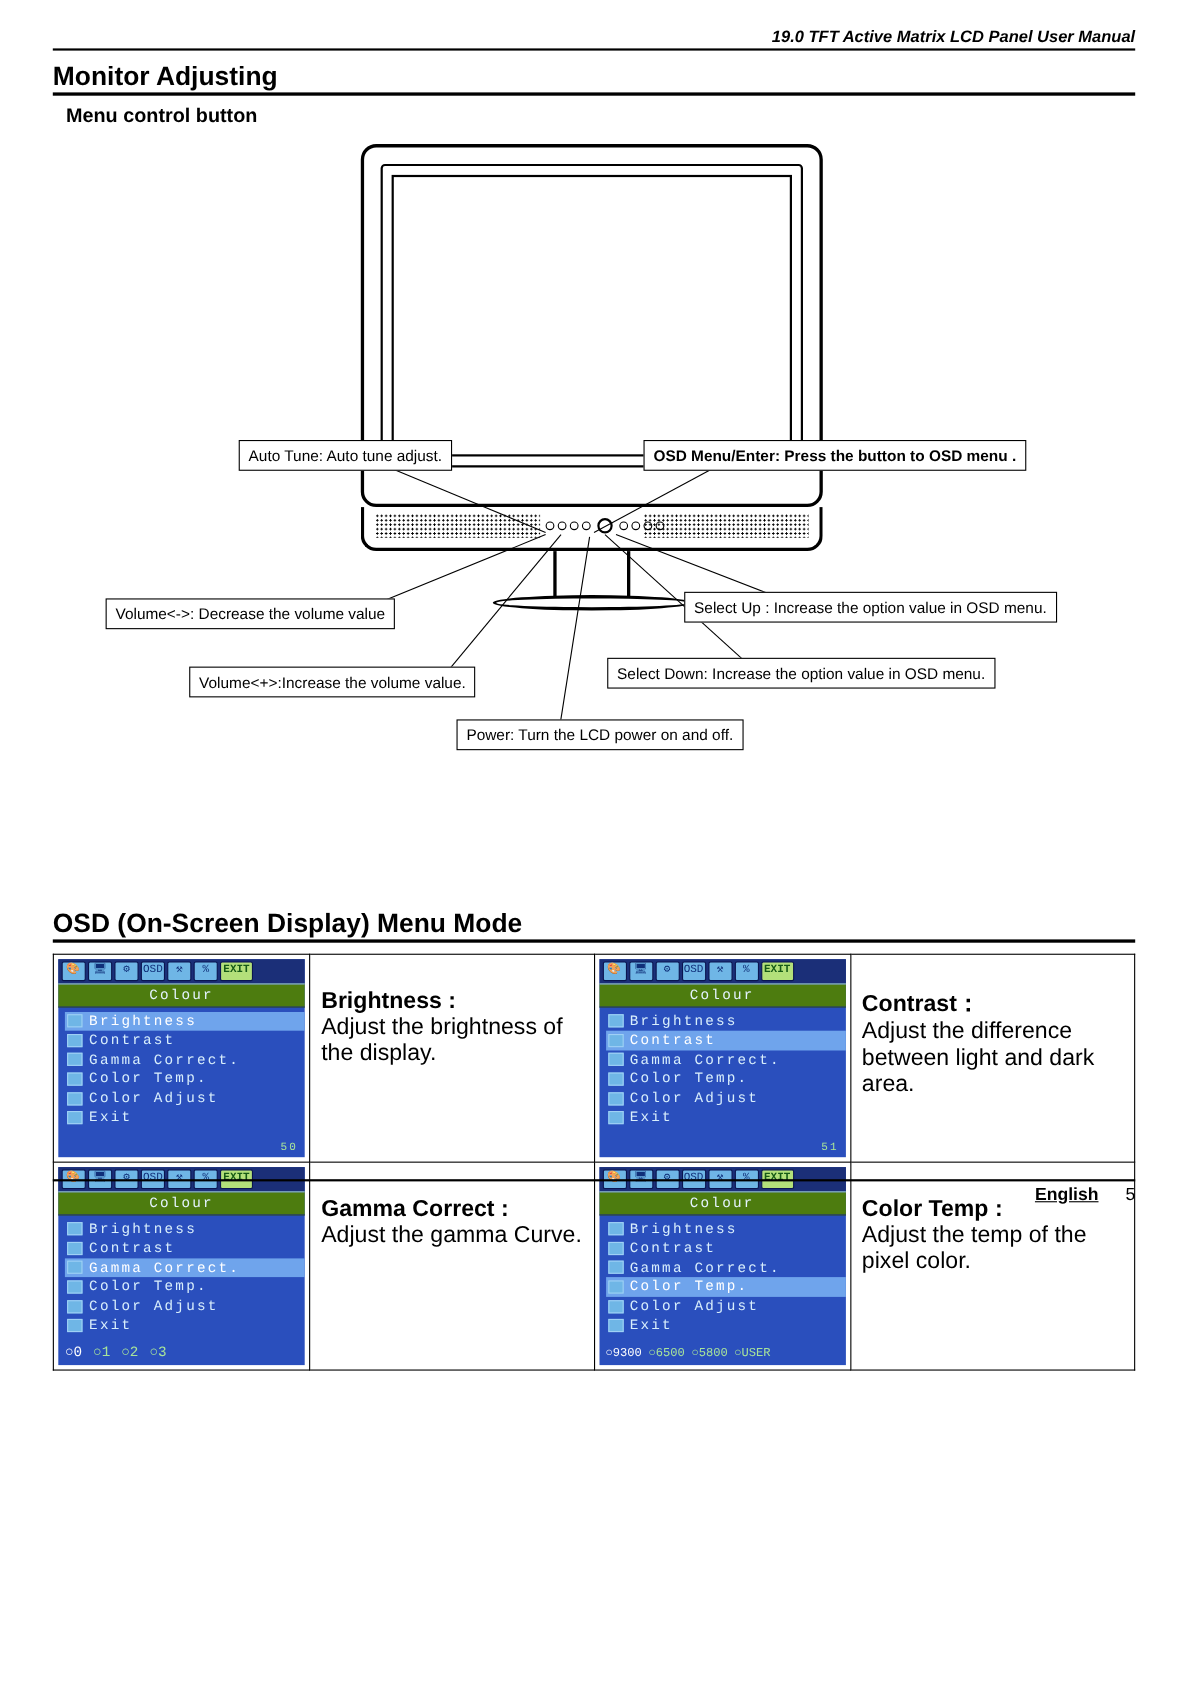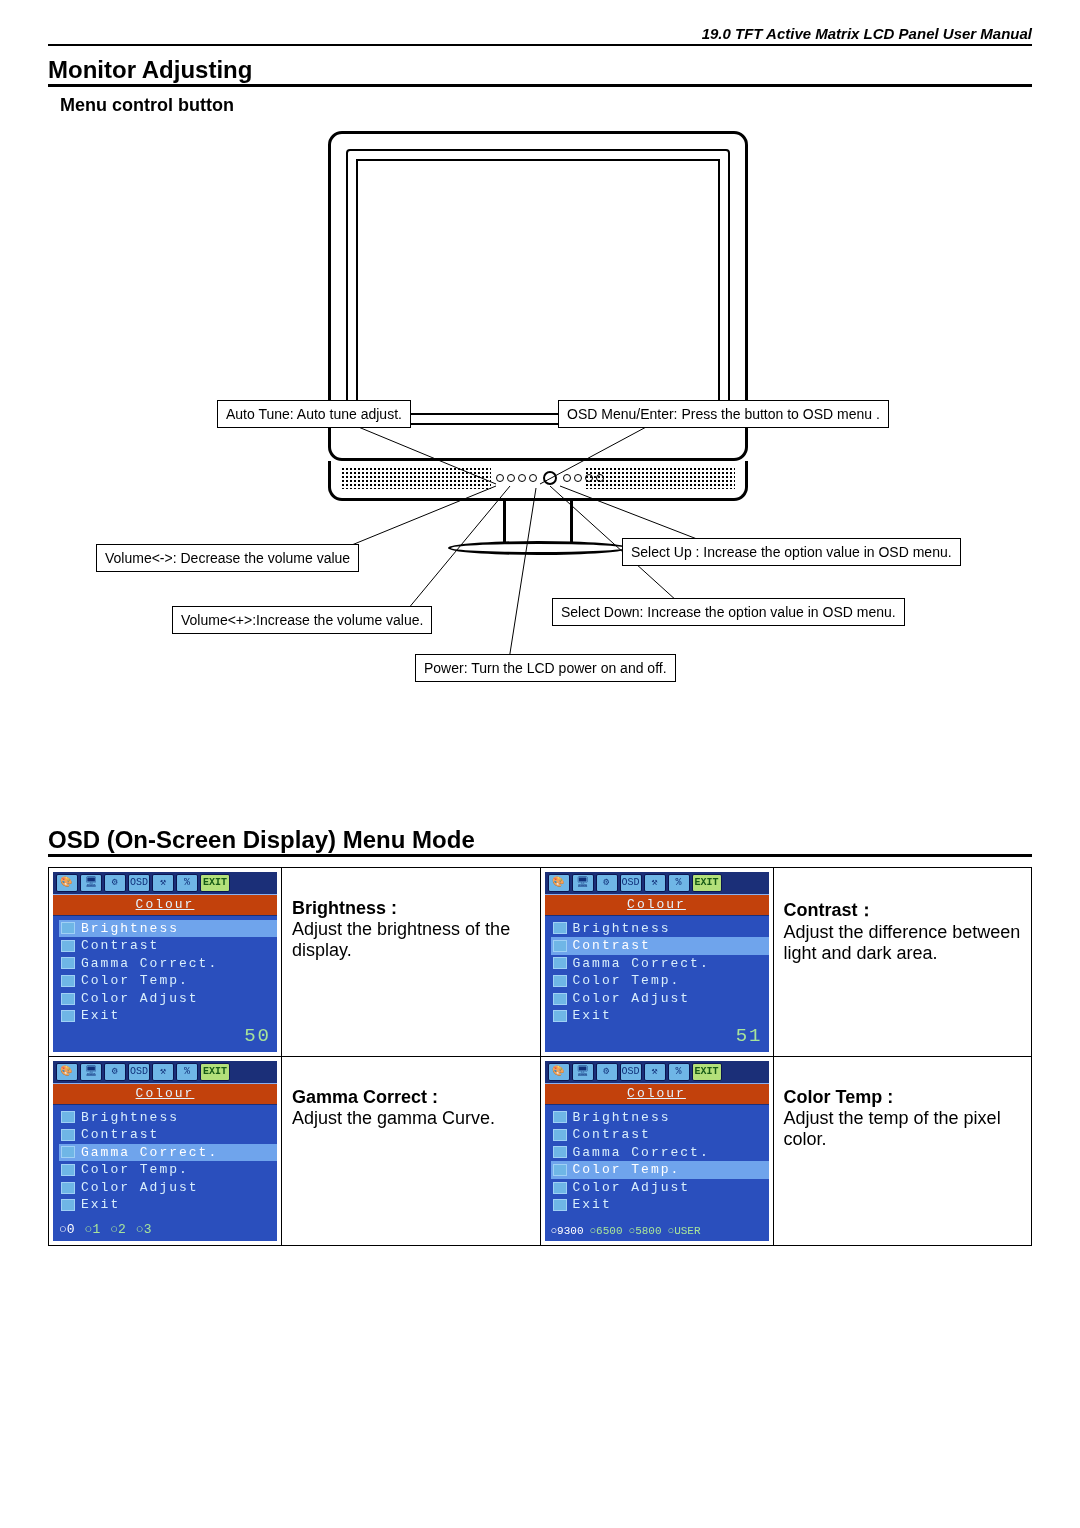--- a/index.html
+++ b/index.html
@@ -151,21 +151,21 @@
     border-collapse: collapse;
     width: 100%;
     margin-top: 10px;
   }
   .osd-table td {
     border: 1px solid #000;
     vertical-align: top;
     padding: 4px;
   }
   .osd-table td.img { width: 230px; }
-  .osd-table td.txt { width: 260px; font-size: 18px; padding: 30px 10px 10px 10px; }
+  .osd-table td.txt { width: 260px; font-size: 21px; padding: 30px 10px 10px 10px; }
   .osd-table .lbl { font-weight: bold; }
 
   .osd-panel {
     width: 224px;
     background: #2a4fbd;
     color: #d8eefc;
     font-family: "Courier New", monospace;
     font-size: 13px;
     line-height: 1.35;
     position: relative;
@@ -189,28 +189,27 @@
     color: #10307a;
   }
   .osd-panel .topbar .exit {
     background: #b3e07a;
     width: 30px;
     color: #165a16;
     font-weight: bold;
   }
   .osd-panel .title {
     text-align: center;
-    background: #c2410c;
+    background: #4d7c0f;
     color: #e5f4ff;
     font-size: 13px;
     letter-spacing: 2px;
     border-top: 1px solid #8ab0f0;
     border-bottom: 1px solid #1b2f78;
     padding: 1px 0;
-    text-decoration: underline;
   }
   .osd-panel .menu {
     padding: 4px 0 2px 6px;
   }
   .osd-panel .menu .row {
     display: flex;
     align-items: center;
     gap: 6px;
     padding: 0 2px;
   }
@@ -225,21 +224,21 @@
     background: #6fa4ec;
     color: #fff;
   }
   .osd-panel .menu .val {
     letter-spacing: 2px;
   }
   .osd-panel .btm {
     position: absolute;
     bottom: 2px; right: 6px;
     color: #a8e49a;
-    font-size: 19px;
+    font-size: 10px;
     letter-spacing: 2px;
   }
   .osd-panel .btm-row {
     position: absolute;
     bottom: 2px; left: 6px; right: 6px;
     display: flex;
     gap: 10px;
     color: #a8e49a;
     font-size: 13px;
   }
@@ -297,21 +296,21 @@
       <line x1="308" y1="300" x2="448" y2="358" stroke="#000" stroke-width="1"></line>
       <line x1="600" y1="300" x2="492" y2="358" stroke="#000" stroke-width="1"></line>
       <line x1="272" y1="432" x2="448" y2="360" stroke="#000" stroke-width="1"></line>
       <line x1="680" y1="425" x2="512" y2="360" stroke="#000" stroke-width="1"></line>
       <line x1="350" y1="495" x2="462" y2="360" stroke="#000" stroke-width="1"></line>
       <line x1="640" y1="485" x2="502" y2="360" stroke="#000" stroke-width="1"></line>
       <line x1="460" y1="540" x2="488" y2="362" stroke="#000" stroke-width="1"></line>
     </svg>
 
     <div class="callout" style="left:145px; top:274px;">Auto Tune: Auto tune adjust.</div>
-    <div class="callout" style="left:486px; top:274px;">OSD Menu/Enter: Press the button to OSD menu .</div>
+    <div class="callout" style="left:513px; top:274px;font-weight:bold;">OSD Menu/Enter: Press the button to OSD menu .</div>
     <div class="callout" style="left:24px; top:418px;">Volume&lt;-&gt;: Decrease the volume value</div>
     <div class="callout" style="left:550px; top:412px;">Select Up : Increase the option value in OSD menu.</div>
     <div class="callout" style="left:100px; top:480px;">Volume&lt;+&gt;:Increase the volume value.</div>
     <div class="callout" style="left:480px; top:472px;">Select Down: Increase the option value in OSD menu.</div>
     <div class="callout" style="left:343px; top:528px;">Power: Turn the LCD power on and off.</div>
   </div>
 
   <div class="section-title" style="margin-top:50px;">OSD (On-Screen Display) Menu Mode</div>
 
   <table class="osd-table">
@@ -506,13 +505,17 @@
         </div>
       </td>
       <td class="txt">
         <span class="lbl">Color Temp :</span><br>
         <span>Adjust the temp of the pixel color.</span>
       </td>
     </tr>
   </tbody>
     </table>
 
+  <div class="footer">
+    <span class="lang">English</span>
+    <span>5</span>
+  </div>
 </div>
 
 </body></html>

